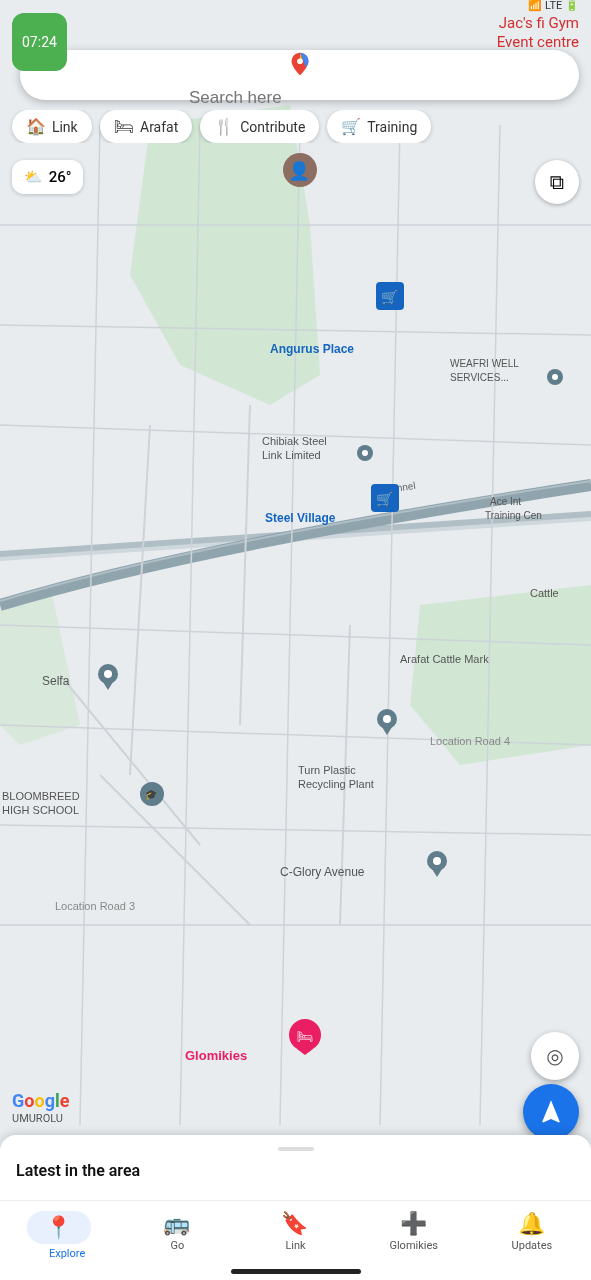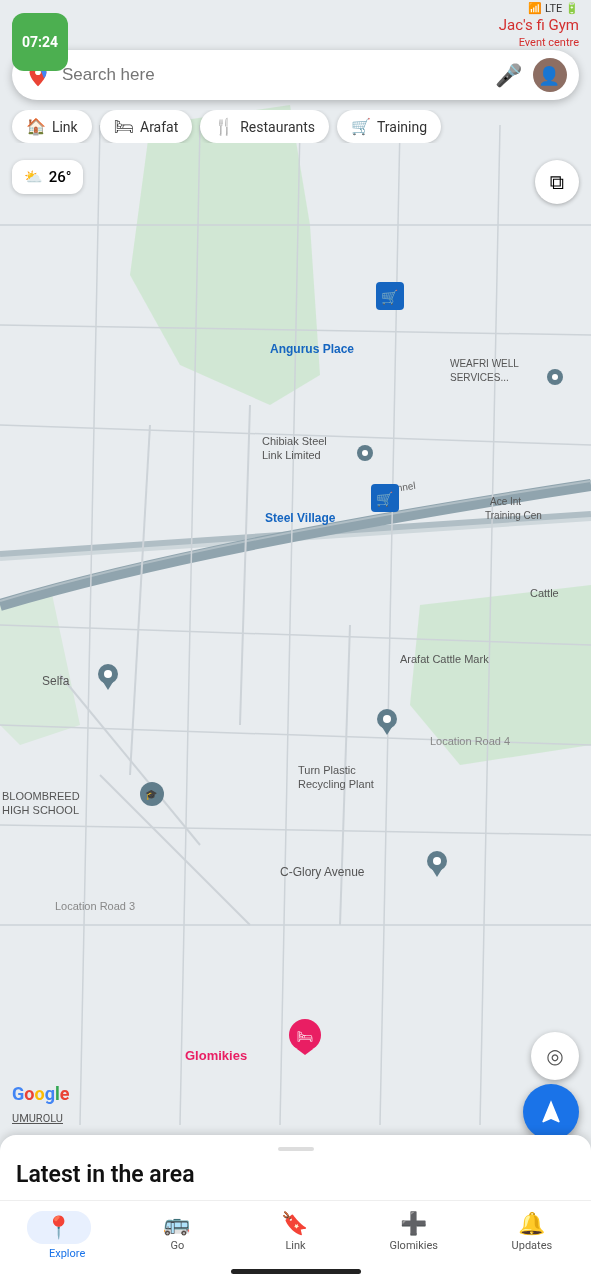--- a/index.html
+++ b/index.html
@@ -20,21 +20,21 @@
       z-index: 100;
       display: flex;
       align-items: center;
       justify-content: space-between;
       padding: 8px 12px 0;
     }
     #status-bar .time-badge {
       background: #4CAF50;
       color: white;
       font-size: 14px;
-      font-weight: 700;
+      font-weight: 400;
       padding: 21px 10px;
       border-radius: 12px;
       margin-top: 32px;
     }
     #status-bar .right-icons {
       display: flex;
       flex-direction: column;
       align-items: flex-end;
       font-size: 11px;
       color: #d32f2f;
@@ -59,31 +59,32 @@
     
     #map-svg {
       width: 100%;
       height: 100%;
     }
 
     
     #search-bar {
       position: absolute;
       top: 50px;
-      left: 12px;
+      left: 20px;
       right: 12px;
       z-index: 50;
       background: white;
       border-radius: 28px;
       height: 50px;
       display: flex;
       align-items: center;
       padding: 0 12px;
       box-shadow: 0 2px 8px rgba(0,0,0,0.25);
       gap: 10px;
+      flex-direction: column;
     }
     .maps-pin-icon {
       width: 28px;
       height: 28px;
       flex-shrink: 0;
     }
     #search-input-text {
       flex: 1;
       font-size: 17px;
       color: #999;
@@ -219,22 +220,21 @@
       align-items: center;
       gap: 0;
     }
     .g-blue { color: #4285F4; font-weight: 700; font-size: 18px; }
     .g-red { color: #EA4335; font-weight: 700; font-size: 18px; }
     .g-yellow { color: #FBBC05; font-weight: 700; font-size: 18px; }
     .g-green { color: #34A853; font-weight: 700; font-size: 18px; }
     .area-label {
       font-size: 11px;
       color: #555;
-      margin-top: 8px;
-      text-decoration: underline;
+      margin-top: 1px;
     }
 
     
     #latest-panel {
       position: absolute;
       bottom: 65px;
       left: 0; right: 0;
       height: 80px;
       background: white;
       z-index: 60;
@@ -244,21 +244,21 @@
       box-shadow: 0 -2px 8px rgba(0,0,0,0.15);
     }
     #latest-panel .drag-handle {
       width: 36px;
       height: 4px;
       background: #ddd;
       border-radius: 2px;
       margin: 0 auto 10px;
     }
     #latest-panel h2 {
-      font-size: 23px;
+      font-size: 16px;
       font-weight: 600;
       color: #111;
     }
 
     
     #bottom-nav {
       position: absolute;
       bottom: 0; left: 0; right: 0;
       height: 80px;
       background: white;
@@ -311,21 +311,21 @@
 
 <div id="status-bar">
   <div class="time-badge">07:24</div>
   <div class="right-icons">
     <div class="signal-row">
       <span>📶</span>
       <span>LTE</span>
       <span>🔋</span>
     </div>
     <div style="color:#d32f2f;font-size:15px;">Jac's fi Gym</div>
-    <div style="color:#d32f2f;font-size:11px;">Event centre</div>
+    <div style="color:#d32f2f;font-size:15px;">Event centre</div>
   </div>
 </div>
 
 <div id="map-area">
   <svg id="map-svg" viewBox="0 0 591 1100" xmlns="http://www.w3.org/2000/svg">
 
     <rect width="591" height="1100" fill="#e8ecef"></rect>
 
     <path d="M 150 100 L 290 80 L 310 200 L 320 350 L 270 380 L 180 340 L 130 250 Z" fill="#c8e6c9" opacity="0.7"></path>
     <path d="M 420 580 L 591 560 L 591 720 L 460 740 L 410 680 Z" fill="#c8e6c9" opacity="0.7"></path>
@@ -459,21 +459,21 @@
   <div class="pill">
     <span class="pill-icon">🏠</span>
     <span>Link</span>
   </div>
   <div class="pill">
     <span class="pill-icon">🛏</span>
     <span>Arafat</span>
   </div>
   <div class="pill">
     <span class="pill-icon">🍴</span>
-    <span>Restaurants</span>
+    <span>Contribute</span>
   </div>
   <div class="pill">
     <span class="pill-icon">🛒</span>
     <span>Training</span>
   </div>
 </div>
 
 <div id="weather-widget">
   <span>⛅</span>
   <span>26°</span>

